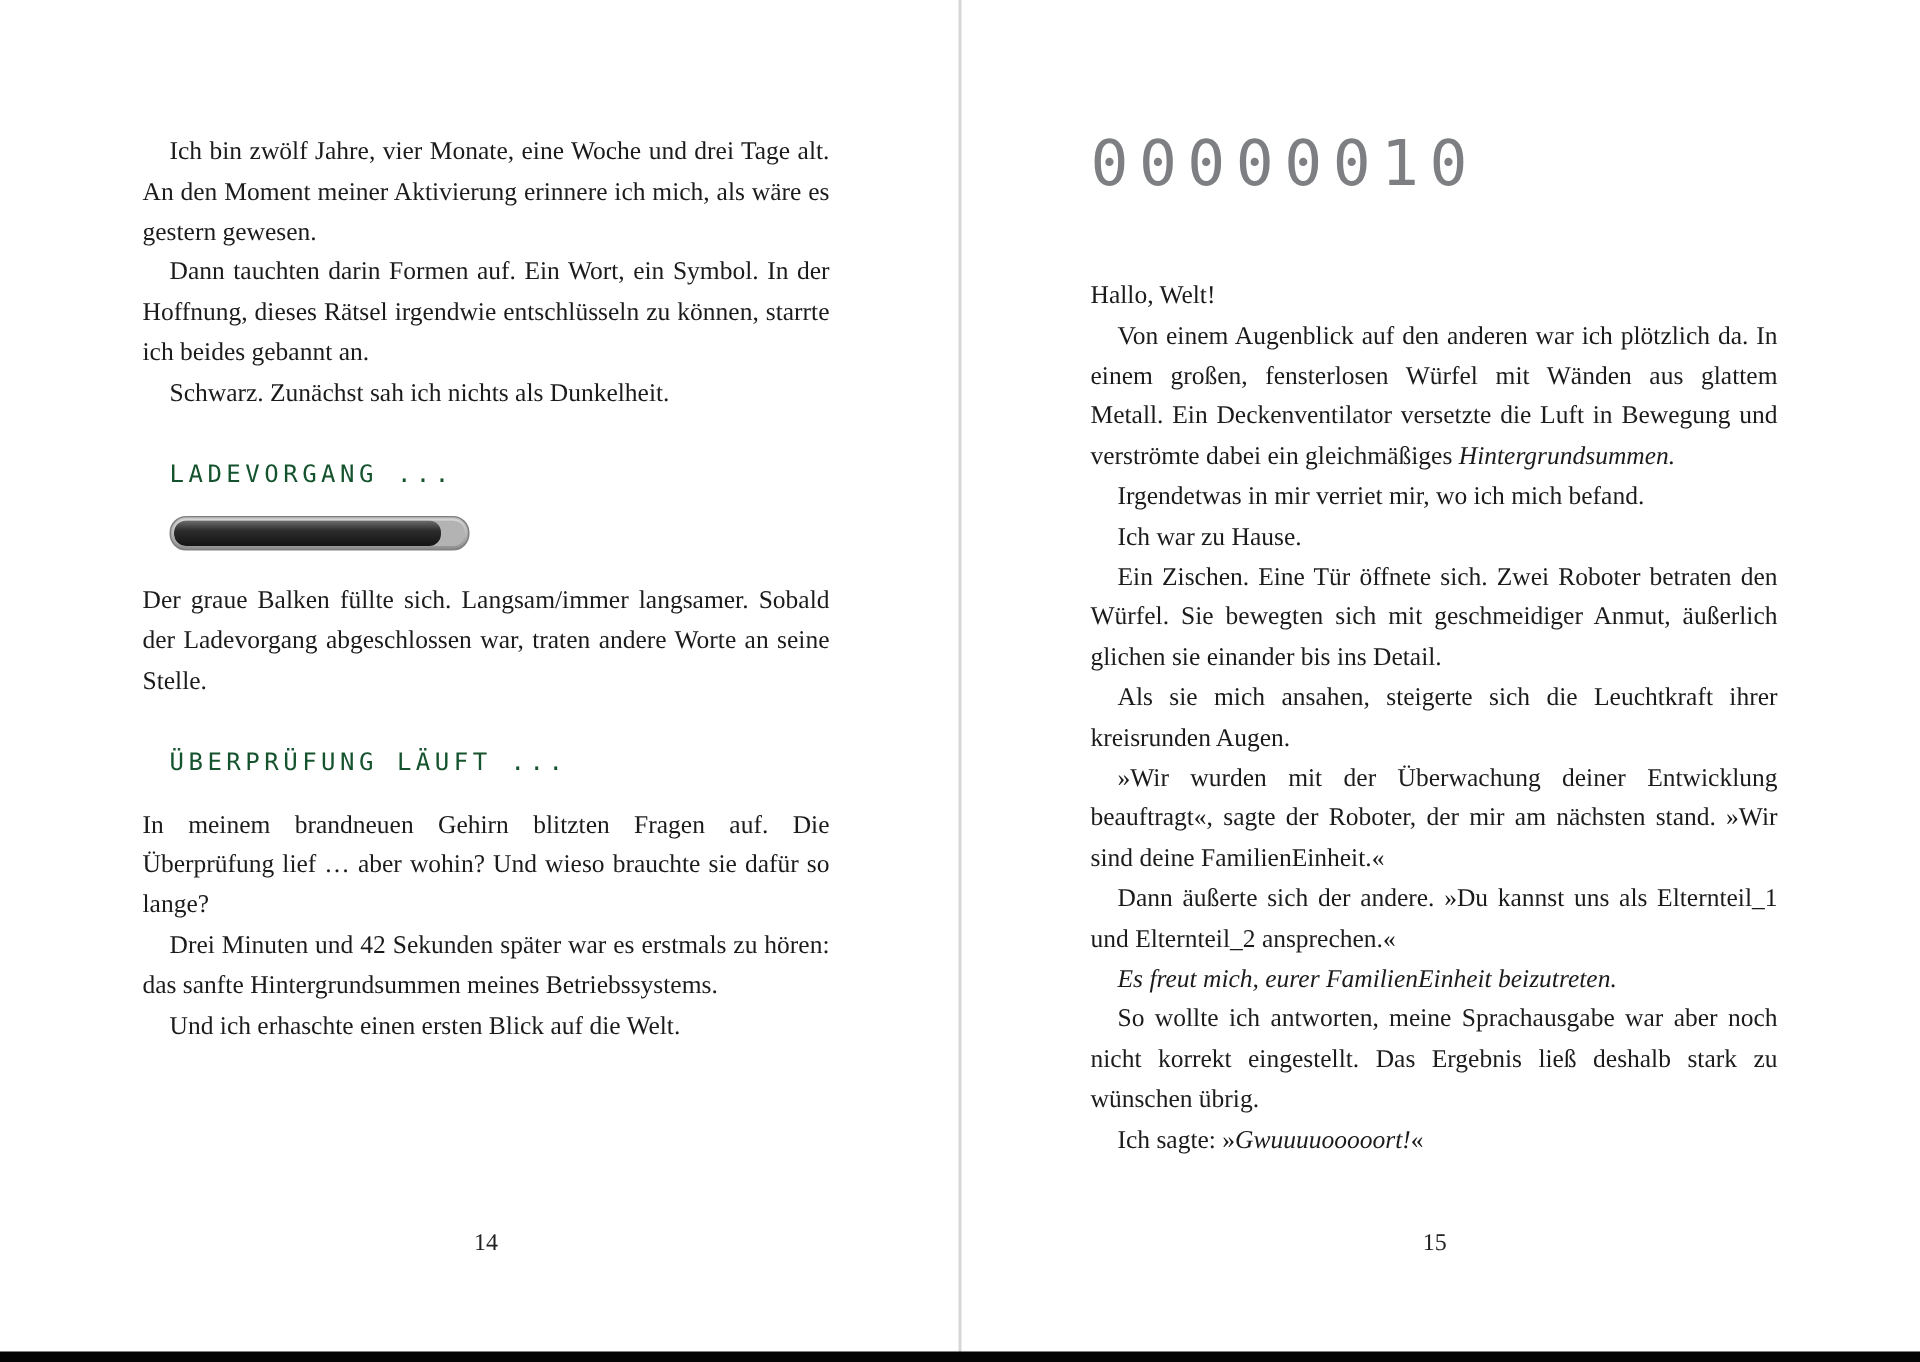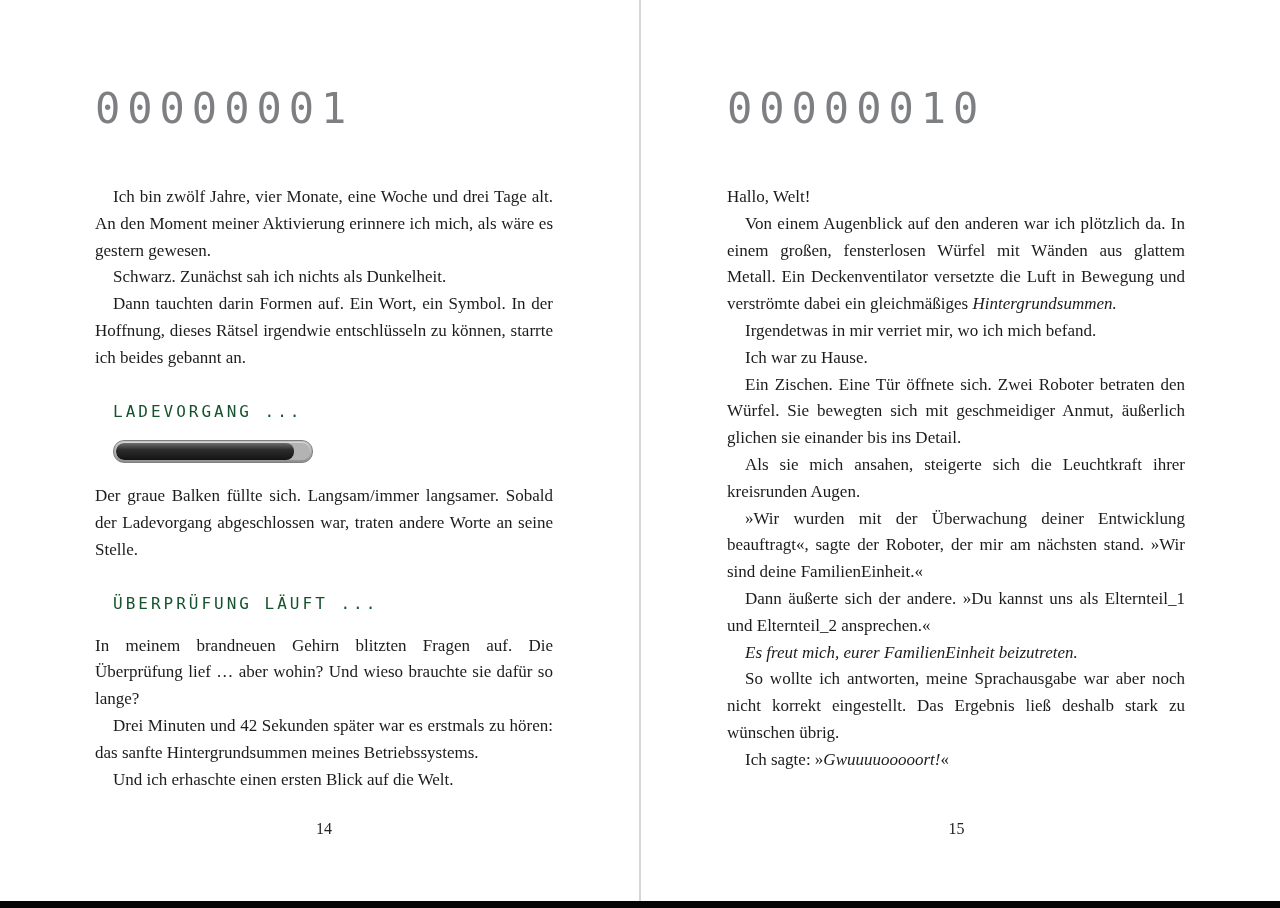--- a/index.html
+++ b/index.html
@@ -110,25 +110,24 @@
     background: #050505;
     z-index: 5;
   }
 </style>
 </head>
 <body>
 
 <div class="spread">
 
   <div class="page left">
-    <h1 class="chapter-number">00000001</h1>
     <div class="body-text">
         <p class="para indent"><span class="">Ich bin zwölf Jahre, vier Monate, eine Woche und drei Tage alt. An den Moment meiner Aktivierung erinnere ich mich, als wäre es gestern gewesen.</span></p>
+        <p class="para indent"><span class="">Dann tauchten darin Formen auf. Ein Wort, ein Symbol. In der Hoffnung, dieses Rätsel irgendwie entschlüsseln zu können, starrte ich beides gebannt an.</span></p>
         <p class="para indent"><span class="">Schwarz. Zunächst sah ich nichts als Dunkelheit.</span></p>
-        <p class="para indent"><span class="">Dann tauchten darin Formen auf. Ein Wort, ein Symbol. In der Hoffnung, dieses Rätsel irgendwie entschlüsseln zu können, starrte ich beides gebannt an.</span></p>
         <div class="tech-label">LADEVORGANG ...</div>
         <div class="progressbar">
           <div class="progress-track">
             <div class="progress-fill" style="width: 92%;"></div>
           </div>
         </div>
         <p class="para"><span class="">Der graue Balken füllte sich. Langsam/immer langsamer. Sobald der Ladevorgang abgeschlossen war, traten andere Worte an seine Stelle.</span></p>
         <div class="tech-label">ÜBERPRÜFUNG LÄUFT ...</div>
         <p class="para"><span class="">In meinem brandneuen Gehirn blitzten Fragen auf. Die Überprüfung lief … aber wohin? Und wieso brauchte sie dafür so lange?</span></p>
         <p class="para indent"><span class="">Drei Minuten und 42 Sekunden später war es erstmals zu hören: das sanfte Hintergrundsummen meines Betriebssystems.</span></p>

